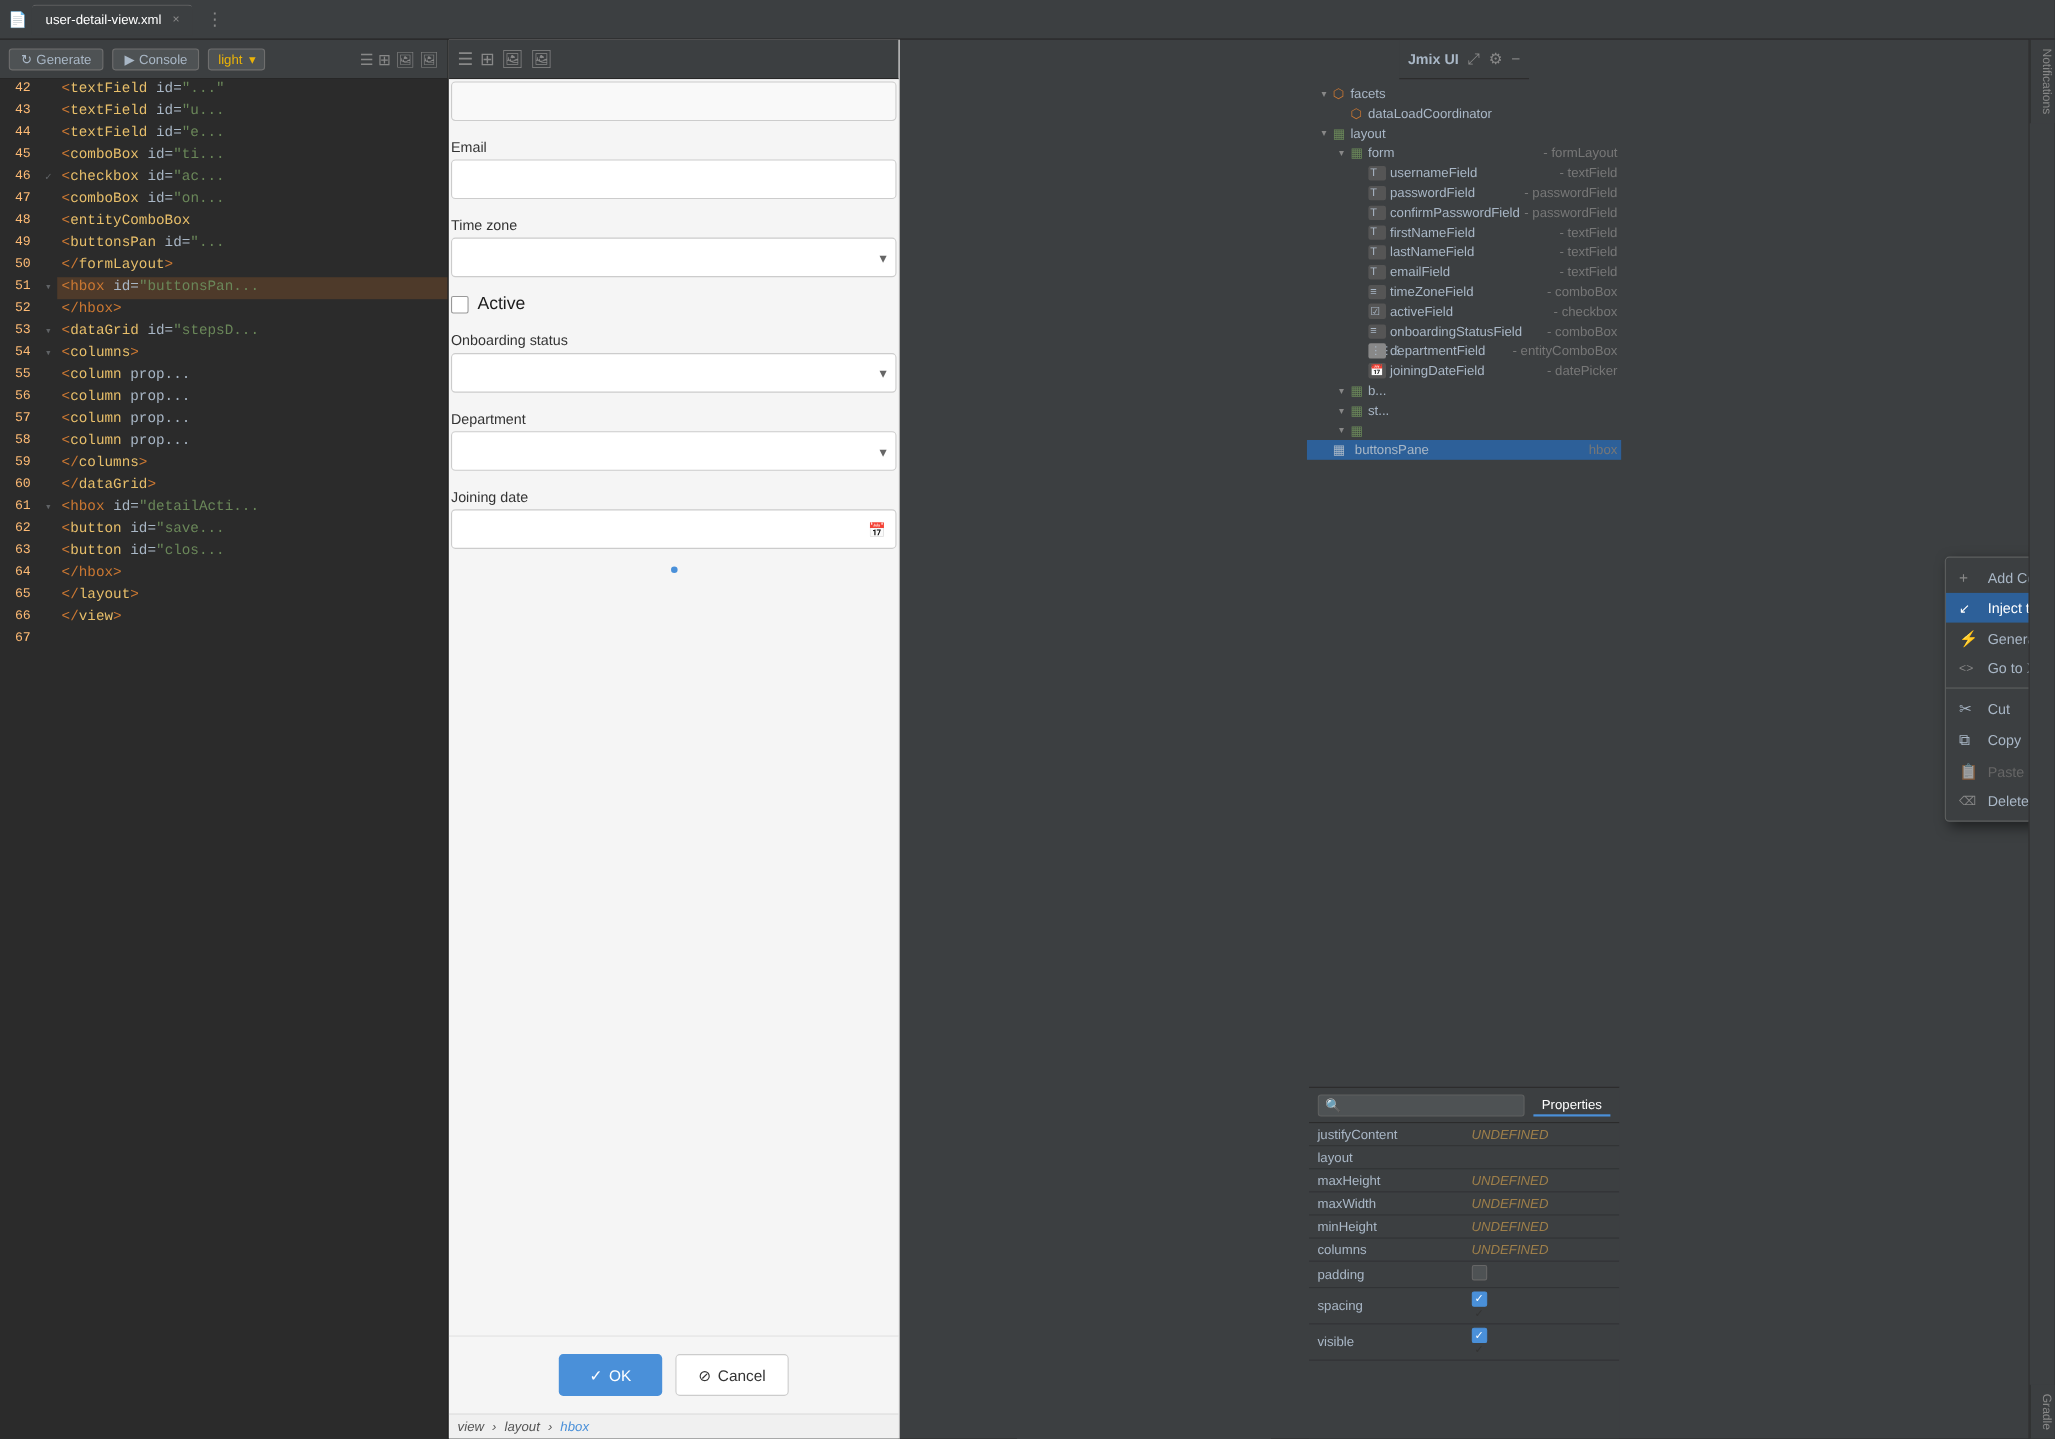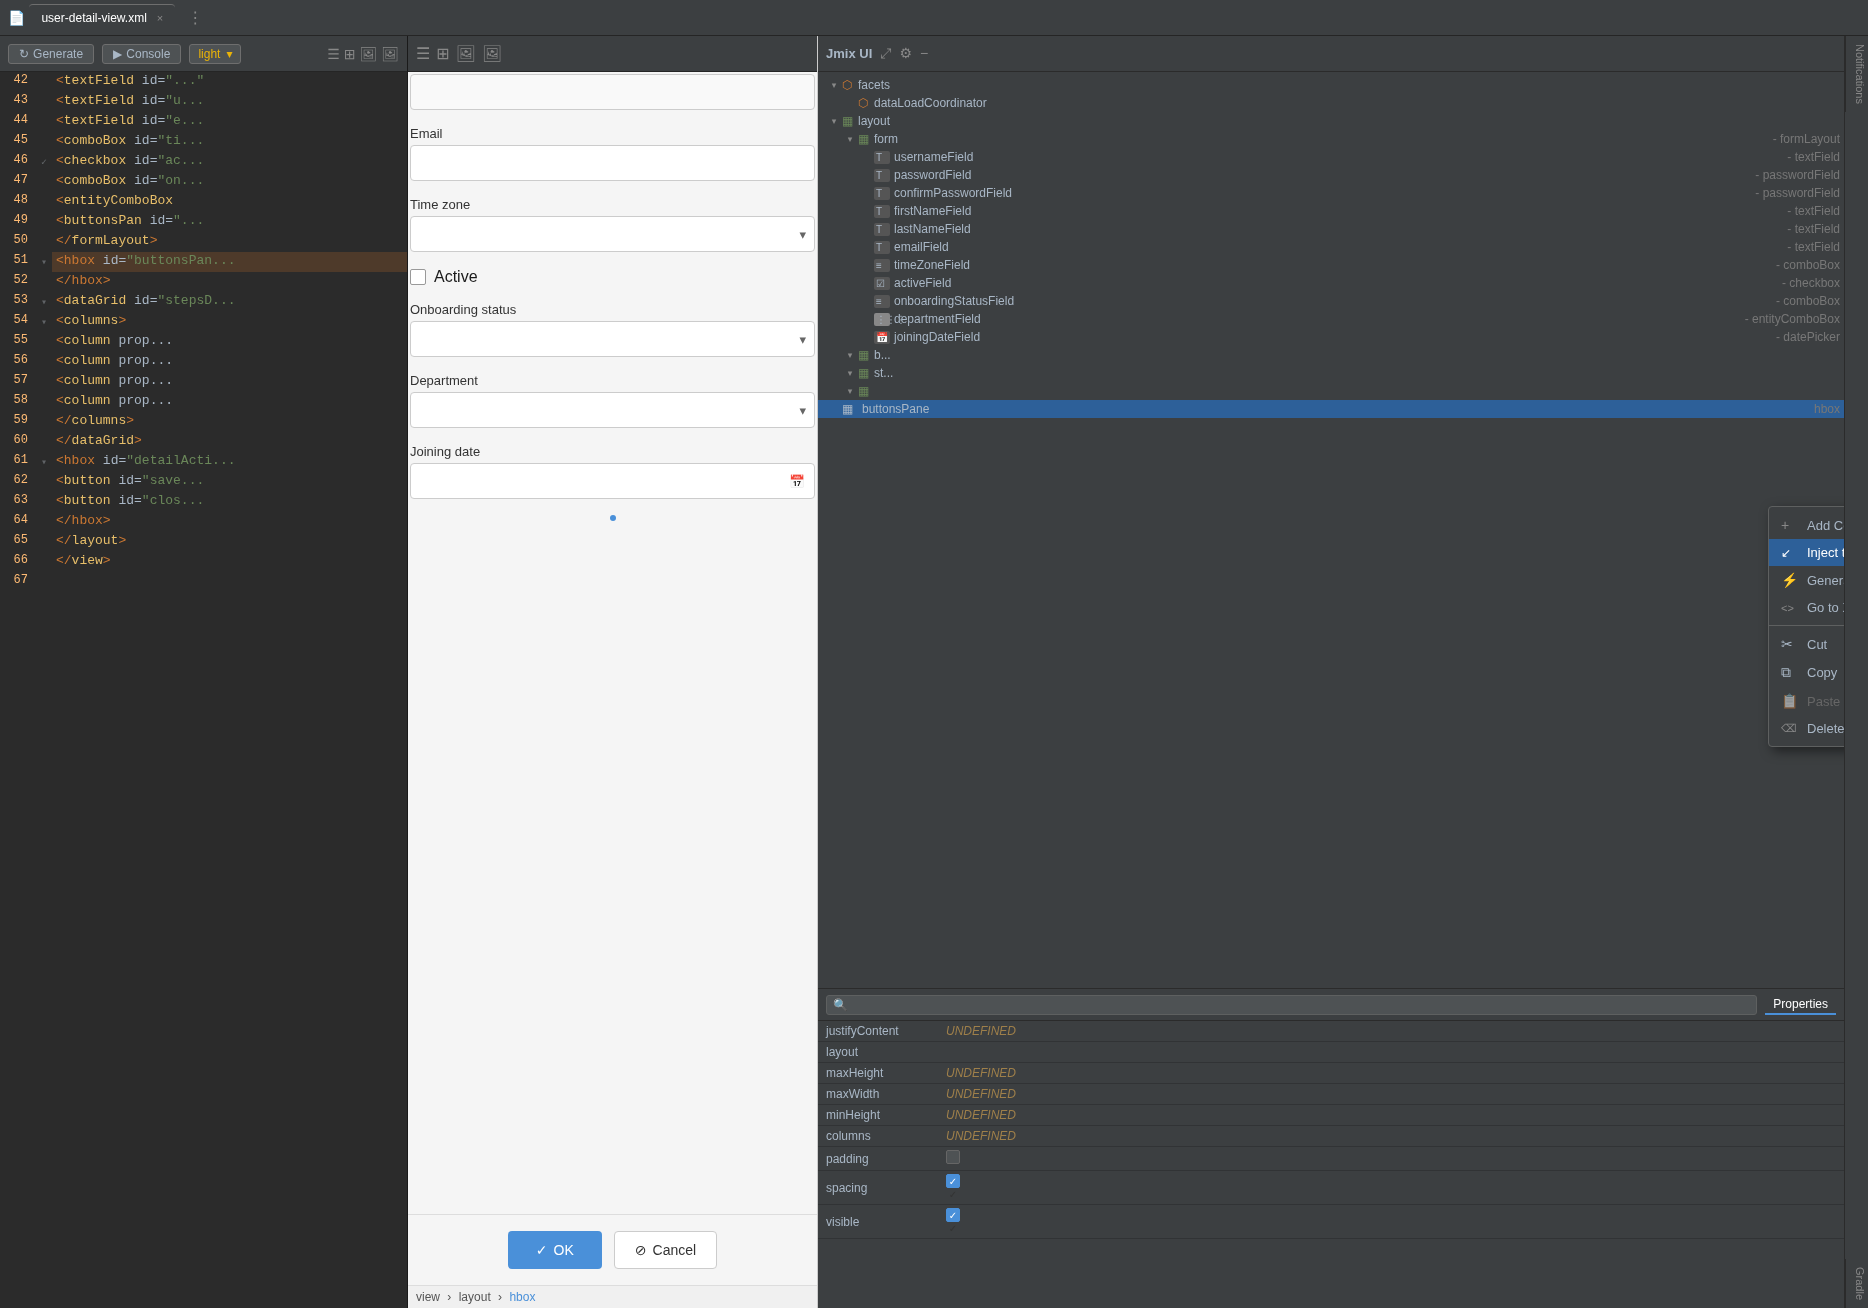--- a/index.html
+++ b/index.html
@@ -73,21 +73,21 @@
     
     .properties-panel { height: 320px; border-top: 1px solid #2b2b2b; background: #3c3f41; display: flex; flex-direction: column; }
     .properties-toolbar { display: flex; align-items: center; padding: 4px 8px; border-bottom: 1px solid #2b2b2b; height: 32px; gap: 8px; }
     .props-search { display: flex; align-items: center; background: #4e5254; border: 1px solid #5e6060; border-radius: 3px; padding: 2px 6px; gap: 4px; flex: 1; }
     .props-search-icon { color: #888; font-size: 12px; }
     .props-search-input { background: transparent; border: none; color: #a9b7c6; font-size: 12px; outline: none; width: 100%; }
     .props-tab { font-size: 12px; color: #a9b7c6; padding: 2px 8px; cursor: pointer; border-bottom: 2px solid transparent; }
     .props-tab.active { border-bottom: 2px solid #4a90d9; color: #ffffff; }
     .props-table { flex: 1; overflow: auto; }
     .prop-row { display: flex; align-items: center; padding: 3px 8px; border-bottom: 1px solid #313335; font-size: 12px; }
-    .prop-name { width: 120px; color: #a9b7c6; flex-shrink: 0; }
+    .prop-name { width: 140px; color: #a9b7c6; flex-shrink: 0; }
     .prop-value { flex: 1; color: #9e7f4a; font-style: italic; }
     .prop-value.defined { color: #a9b7c6; font-style: normal; }
 
     
     .context-menu { position: absolute; top: 470px; left: 950px; background: #3c3f41; border: 1px solid #5e6060; border-radius: 4px; box-shadow: 4px 4px 12px rgba(0,0,0,0.5); z-index: 100; width: 230px; padding: 4px 0; }
     .ctx-item { display: flex; align-items: center; padding: 6px 12px; gap: 10px; cursor: pointer; font-size: 13px; color: #a9b7c6; }
     .ctx-item.highlighted { background: #2d6099; color: #fff; }
     .ctx-icon { width: 16px; font-size: 14px; flex-shrink: 0; }
     .ctx-label { flex: 1; }
     .ctx-separator { height: 1px; background: #5e6060; margin: 4px 0; }
@@ -358,30 +358,30 @@
         <button class="btn-ok">
           <span>✓</span>
           <span>OK</span>
         </button>
         <button class="btn-cancel">
           <span>⊘</span>
           <span>Cancel</span>
         </button>
       </div>
 
-      <div style="background:#f0f0f0; border-top:1px solid #ddd; padding:4px 8px; font-size:12px; color:#555;">
+      <div style="background:#f0f0f0; border-top:1px solid #ddd; padding:4px 8px; font-size:12px; color:#555;font-style:italic;">
         <span>view</span>
         <span style="margin:0 4px;">›</span>
         <span>layout</span>
         <span style="margin:0 4px;">›</span>
         <span style="color:#4a90d9;">hbox</span>
       </div>
     </div>
 
-    <div class="jmix-panel" style="position:relative;">
+    <div class="jmix-panel" style="position:relative;align-items:center;">
       <div class="jmix-header">
         <span style="font-size:13px; color:#a9b7c6; font-weight:600;">Jmix UI</span>
         <div class="jmix-header-icons">
           <span class="jmix-icon">⤢</span>
           <span class="jmix-icon">⚙</span>
           <span class="jmix-icon">−</span>
         </div>
       </div>
 
       <div class="jmix-tree">

